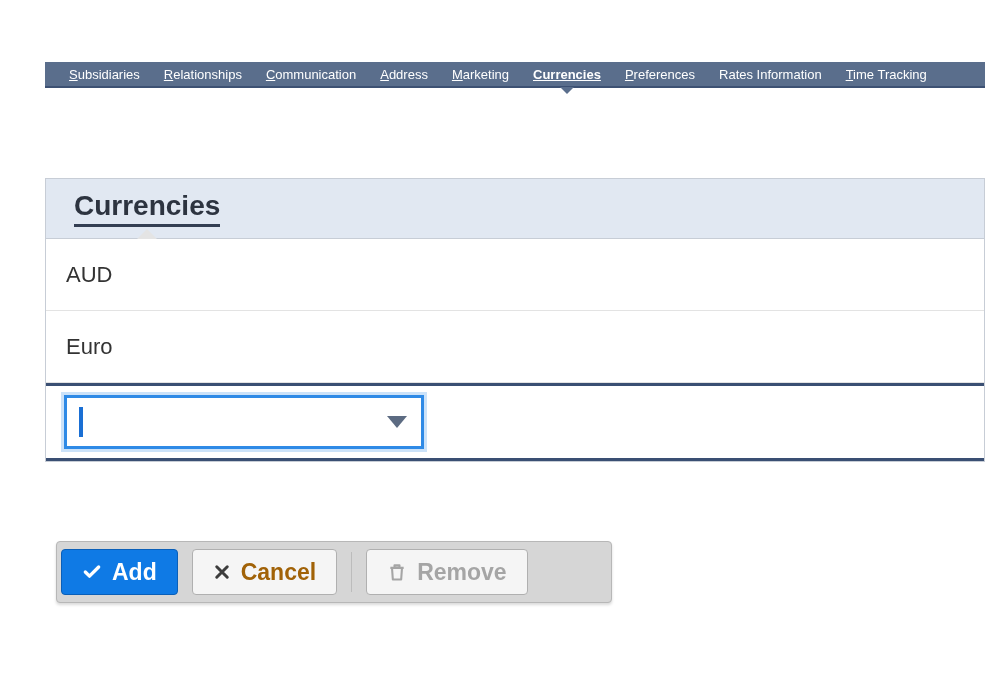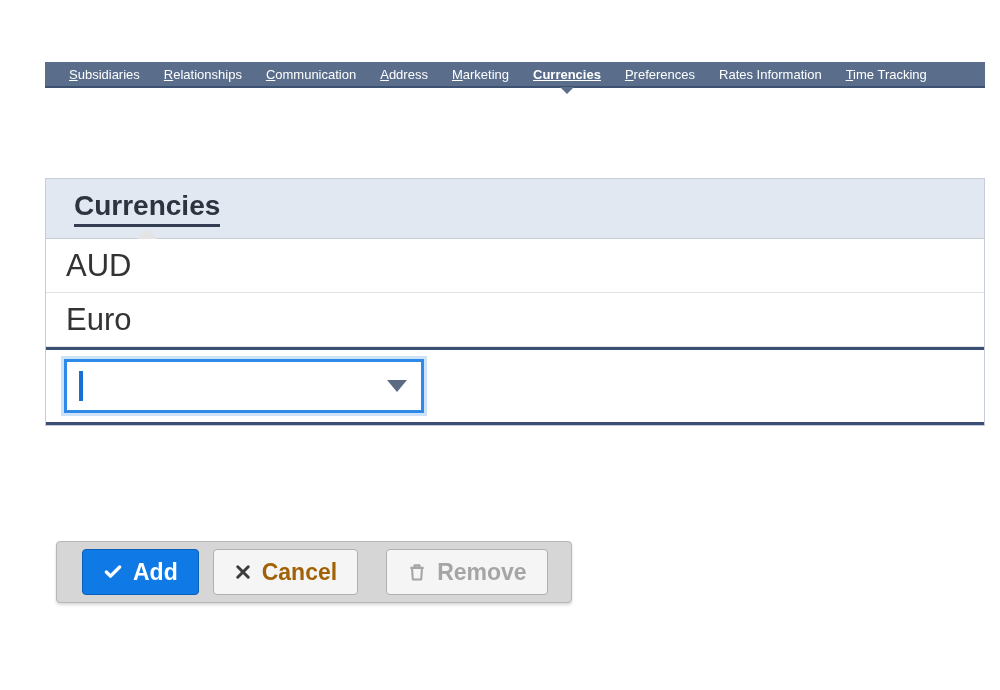--- a/index.html
+++ b/index.html
@@ -105,25 +105,25 @@
     padding-left: 30px;
     font-size: 20px;
     color: #6b6f78;
     letter-spacing: 1px;
     border-bottom: 1px solid #d0d0d0;
   }
   .req-star { color: #d98b1a; margin-left: 2px; position: relative; top:-6px; font-size:16px;}
 
   
   .data-row {
-    height: 54px;
+    height: 72px;
     display: flex;
     align-items: center;
     padding-left: 20px;
-    font-size: 31px;
+    font-size: 22px;
     color: #333;
     border-bottom: 1px solid #e3e3e3;
     background: #fff;
   }
 
   
   .edit-row {
     height: 78px;
     border-top: 3px solid #3a4f73;
     border-bottom: 3px solid #3a4f73;
@@ -159,28 +159,28 @@
     width: 4px;
     height: 30px;
     background: #1a6fd4;
   }
 
   
   .action-bar {
     position: absolute;
     left: 10px;
     top: 362px;
-    width: 516px;
+    width: 556px;
     height: 62px;
     background: #d6d6d6;
     border: 1px solid #b7b7b7;
     border-radius: 4px;
     display: flex;
     align-items: center;
-    padding: 0 25px;
+    padding: 0 4px;
     gap: 14px;
     box-shadow: 0 2px 3px rgba(0,0,0,0.15);
   }
   .btn {
     height: 46px;
     border-radius: 4px;
     display: flex;
     align-items: center;
     font-size: 23px;
     font-weight: bold;

